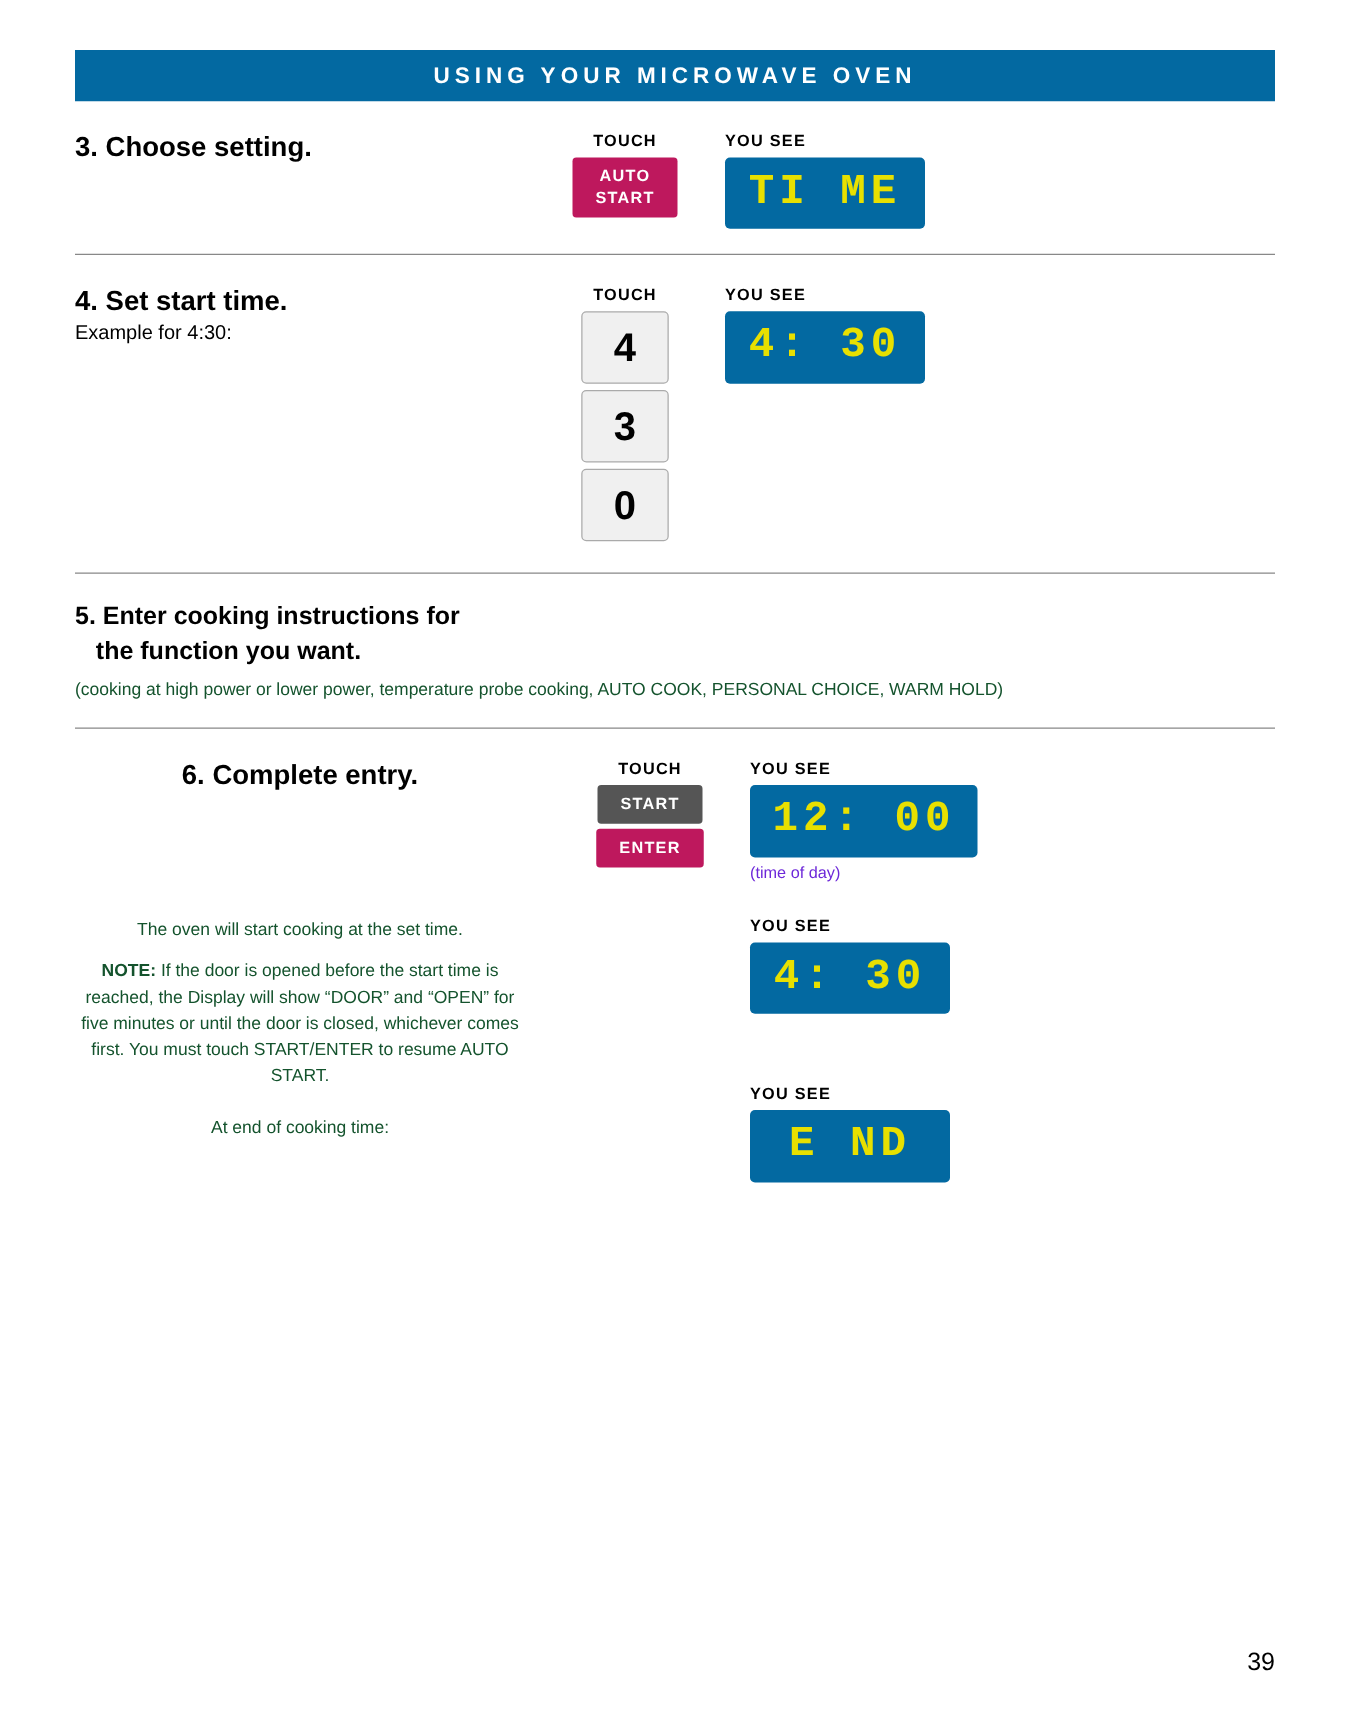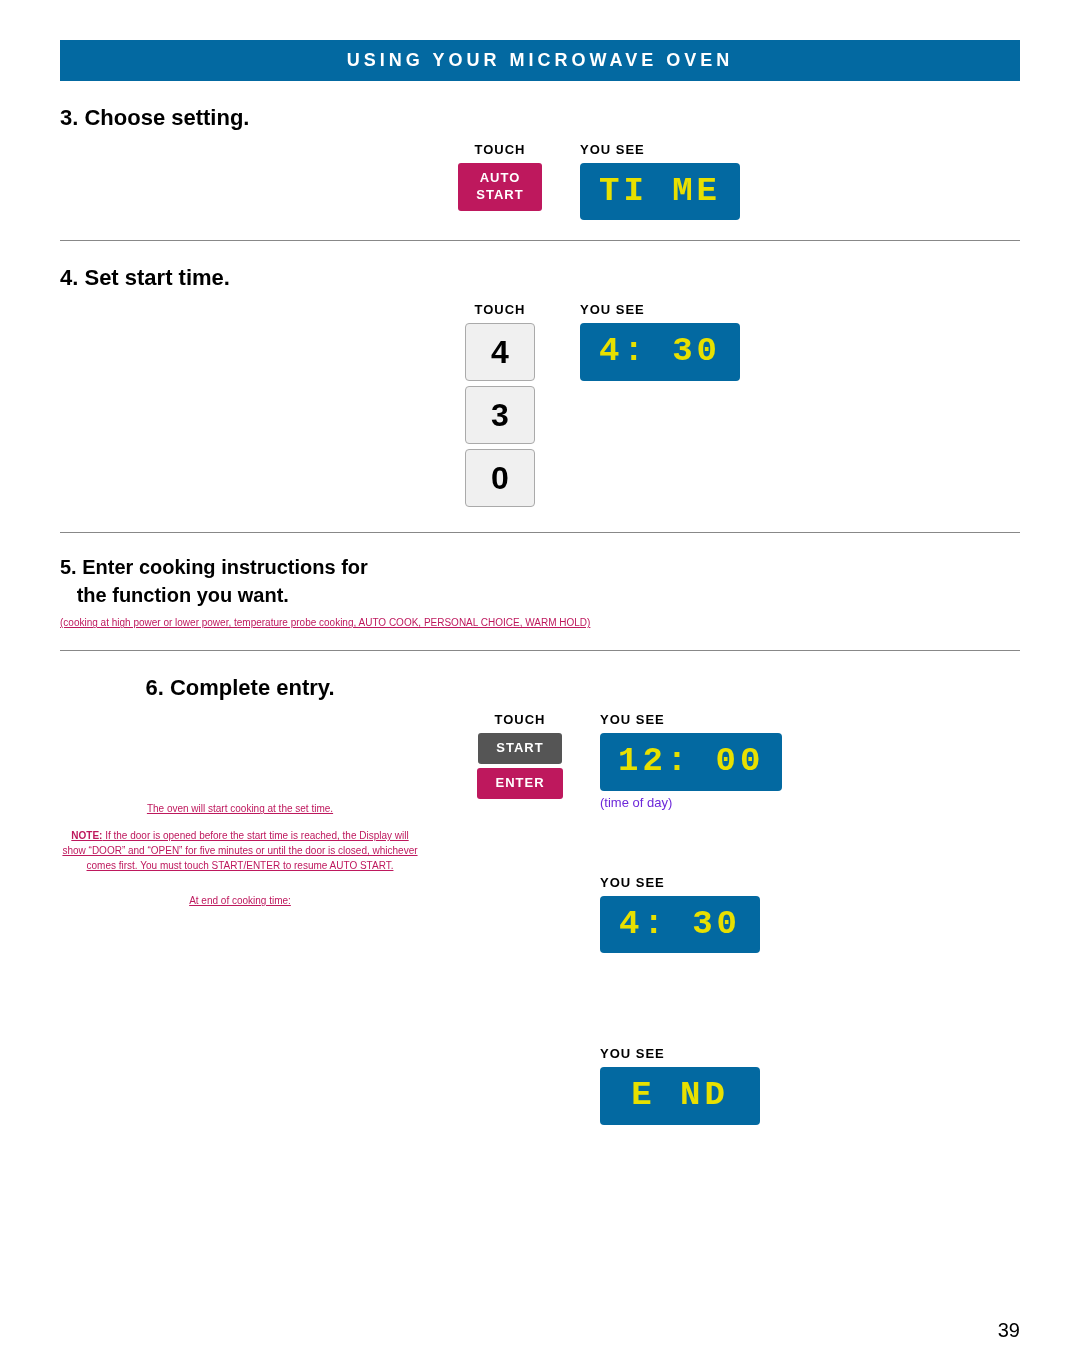--- a/index.html
+++ b/index.html
@@ -65,37 +65,35 @@
       font-weight: bold;
       margin-bottom: 4px;
     }
 
     .step-subtitle {
       font-size: 16px;
       margin-bottom: 4px;
     }
 
     .step-detail {
-      font-size: 10px;
-      color: #be185d;
+      font-size: 14px;
+      color: #14532d;
       line-height: 1.5;
-      text-decoration: underline;
     }
 
     .step-detail-bold {
       font-weight: bold;
     }
 
     .col-label {
       font-size: 13px;
       font-weight: bold;
       letter-spacing: 1px;
       margin-bottom: 6px;
       text-align: center;
-      margin-top: 37px;
     }
 
     
     .display-box {
       background: #0369a1;
       color: #e8e000;
       font-family: 'Courier New', monospace;
       font-size: 34px;
       font-weight: bold;
       padding: 10px 18px;
@@ -181,20 +179,21 @@
       <div class="col-label">YOU SEE</div>
       <div class="display-box">
         <span>TI ME</span>
       </div>
     </div>
   </div>
 
   <div class="section">
     <div class="section-left">
       <div class="step-title">4. Set start time.</div>
+      <div class="step-subtitle">Example for 4:30:</div>
     </div>
     <div class="section-middle">
       <div class="col-label">TOUCH</div>
       <div class="numpad-btn">
         <span>4</span>
       </div>
       <div class="numpad-btn">
         <span>3</span>
       </div>
       <div class="numpad-btn">

